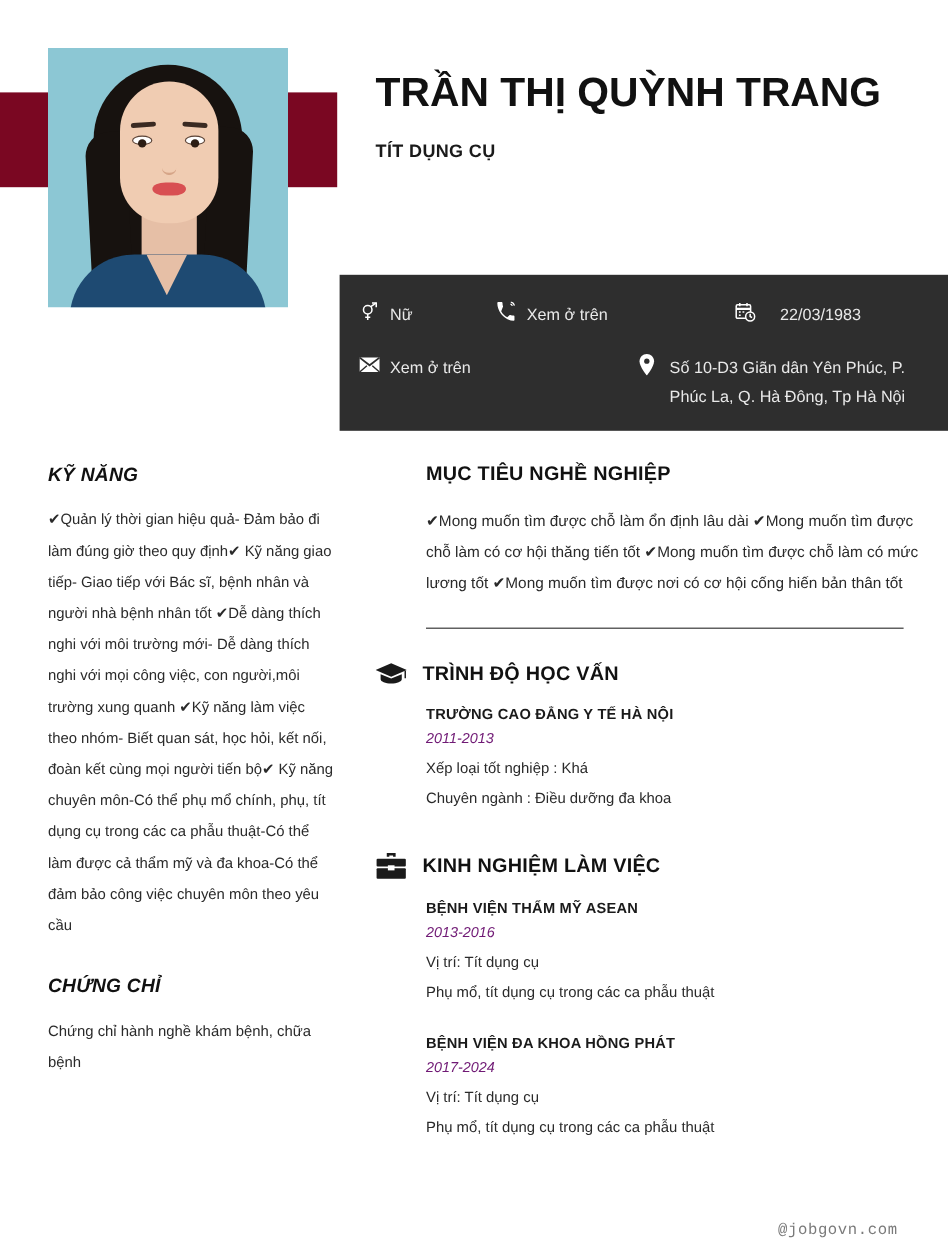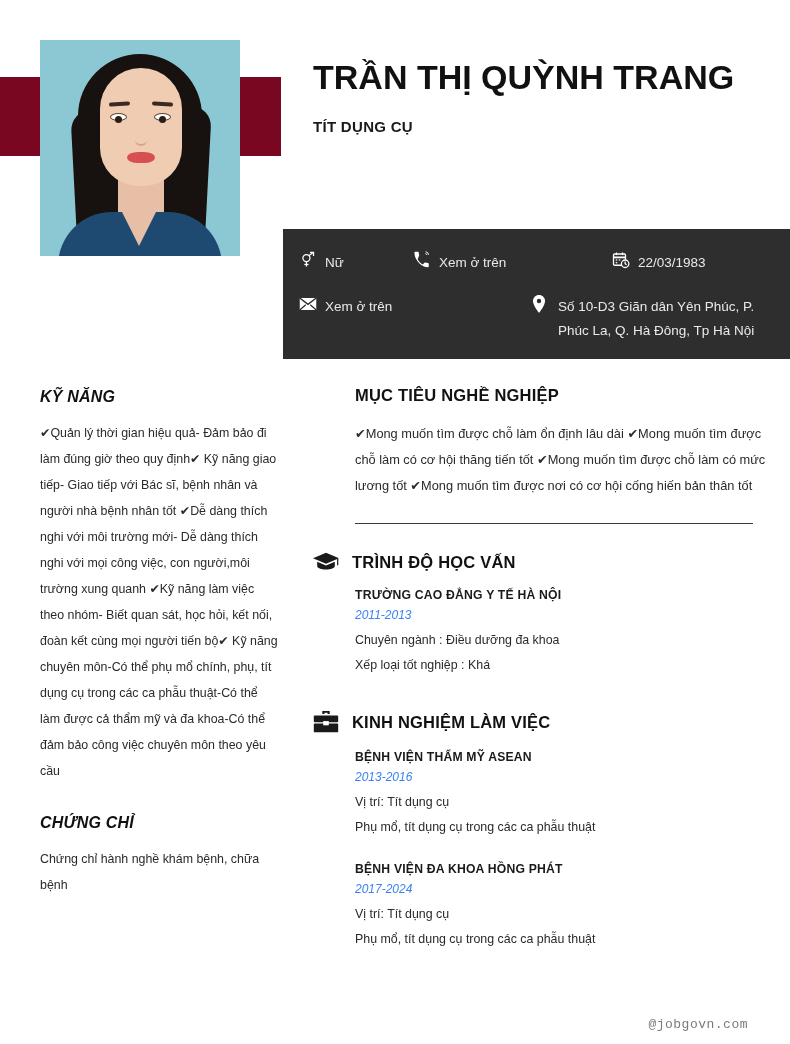--- a/index.html
+++ b/index.html
@@ -191,21 +191,21 @@
   .contact-item .ico {
     width: 26px;
     min-width: 26px;
     display: inline-block;
     text-align: left;
     color: #ffffff;
   }
   .contact-item .ico svg { display: block; }
   .ci-gender  { left: 16px;  top: 22px; }
   .ci-phone   { left: 130px; top: 22px; }
-  .ci-dob     { left: 329px; top: 22px; }
+  .ci-dob     { left: 329px; top: 22px; gap: 12px; }
   .ci-email   { left: 16px;  top: 66px; }
   .ci-address { left: 249px; top: 66px; width: 246px; }
   .ci-address .txt { line-height: 24px; }
 
   
   #left-col {
     position: absolute;
     left: 40px;
     top: 388px;
     width: 238px;
@@ -277,21 +277,21 @@
     font-size: 12.2px;
     font-weight: bold;
     letter-spacing: 0.2px;
     color: #1a1a1a;
     text-transform: uppercase;
     margin: 0 0 6px 0;
   }
   .entry-date {
     font-size: 12px;
     font-style: italic;
-    color: #3b82f6;
+    color: #701a75;
     margin: 0 0 6px 0;
   }
   .entry-line {
     font-size: 12.4px;
     line-height: 25px;
     color: #2a2a2a;
     margin: 0;
   }
 
   #edu-section { margin-top: 28px; }
@@ -437,22 +437,22 @@
           <path d="M14 0L0 6l14 6 14-6-14-6z"></path>
           <path d="M4.5 9.8v4.6c0 2.1 4.3 3.8 9.5 3.8s9.5-1.7 9.5-3.8V9.8L14 13.7 4.5 9.8z"></path>
           <path d="M26.6 6.8v6.6" stroke="#1a1a1a" stroke-width="1.3"></path>
         </svg>
       </span>
       <h2 class="sec-heading">TRÌNH ĐỘ HỌC VẤN</h2>
     </div>
     <div class="entry">
       <div class="entry-title">TRƯỜNG CAO ĐẲNG Y TẾ HÀ NỘI</div>
       <div class="entry-date">2011-2013</div>
+      <div class="entry-line">Xếp loại tốt nghiệp : Khá</div>
       <div class="entry-line">Chuyên ngành : Điều dưỡng đa khoa</div>
-      <div class="entry-line">Xếp loại tốt nghiệp : Khá</div>
     </div>
   </div>
 
   <div id="exp-section">
     <div class="sec-heading-row">
       <span class="sec-ico">
         <svg width="26" height="24" viewBox="0 0 28 26" fill="#1a1a1a">
           <path d="M10 1h8v3.3h-2.3V3.1h-3.4v1.2H10V1z"></path>
           <rect x="0.8" y="6" width="26.4" height="7.2" rx="1"></rect>
           <rect x="0.8" y="14.6" width="26.4" height="9.6" rx="1"></rect>

